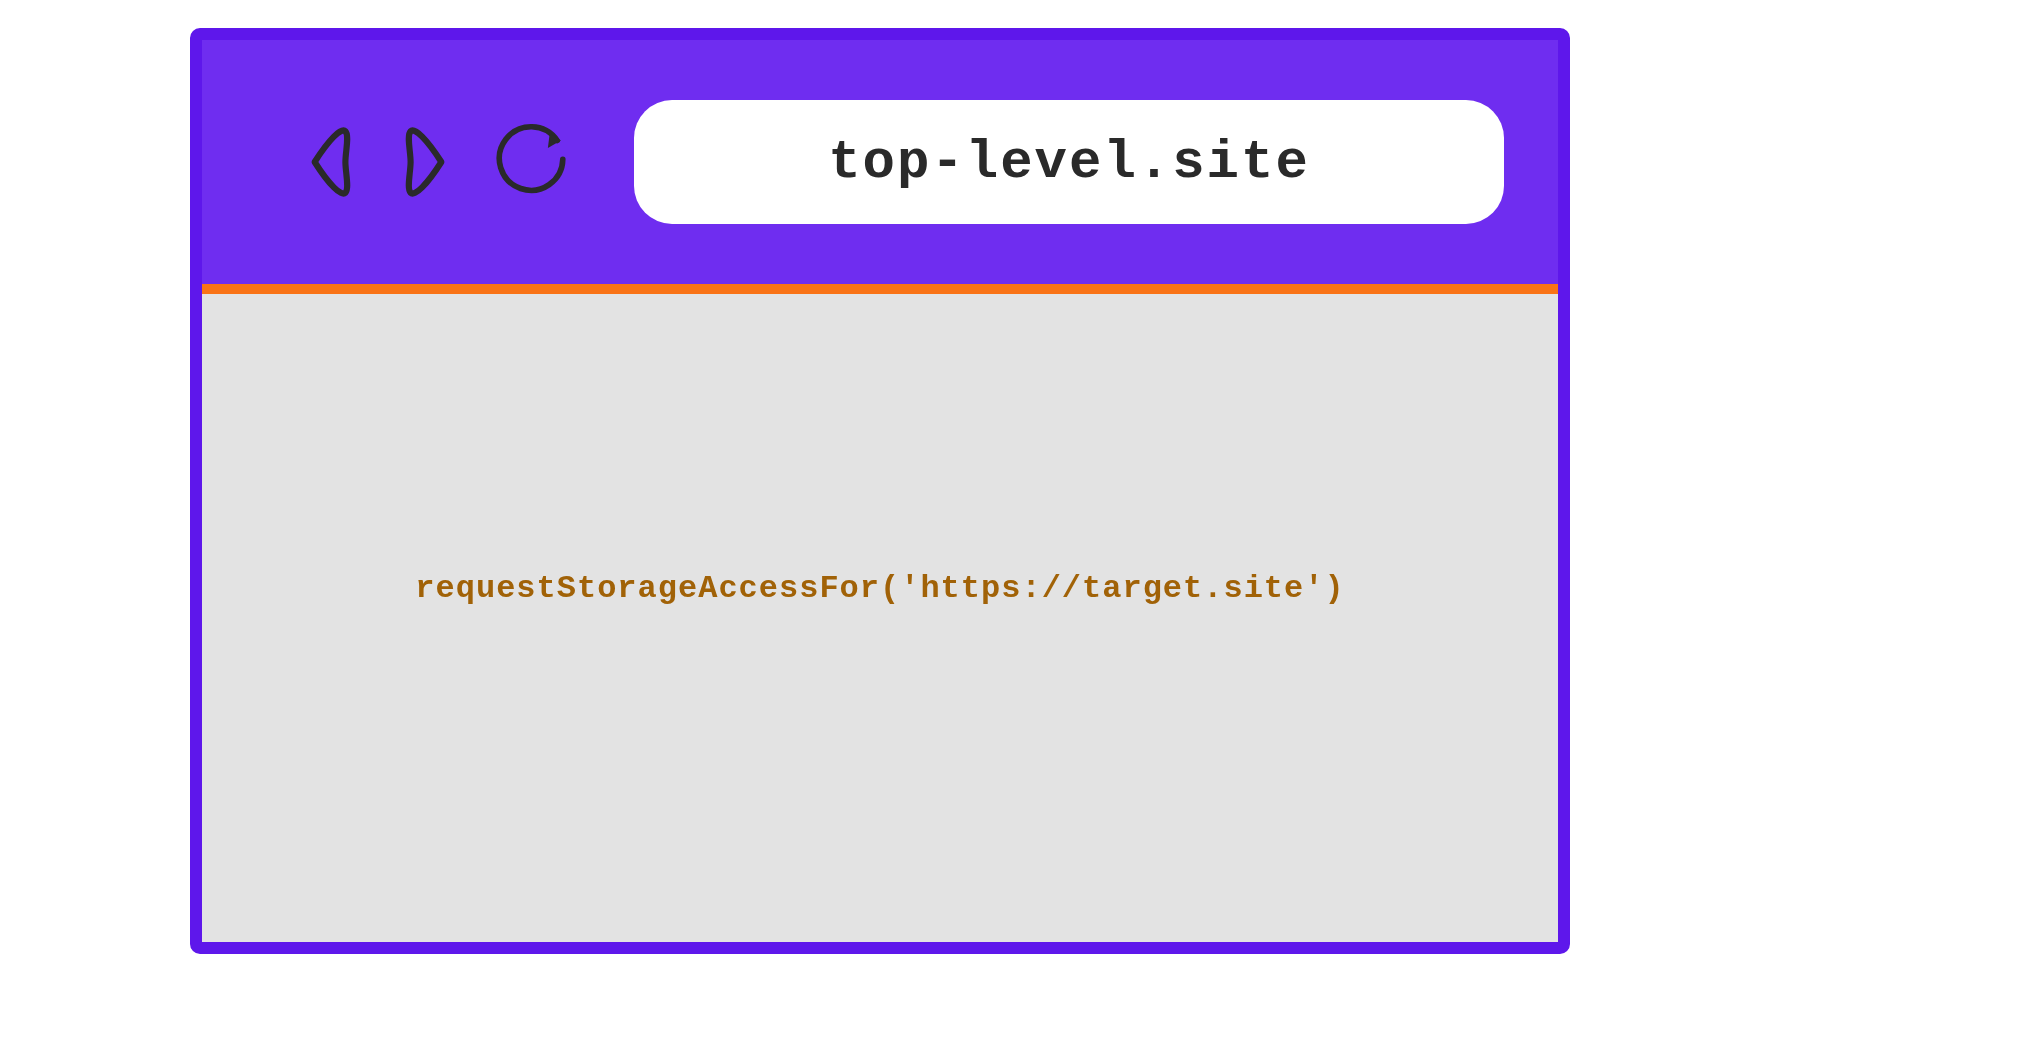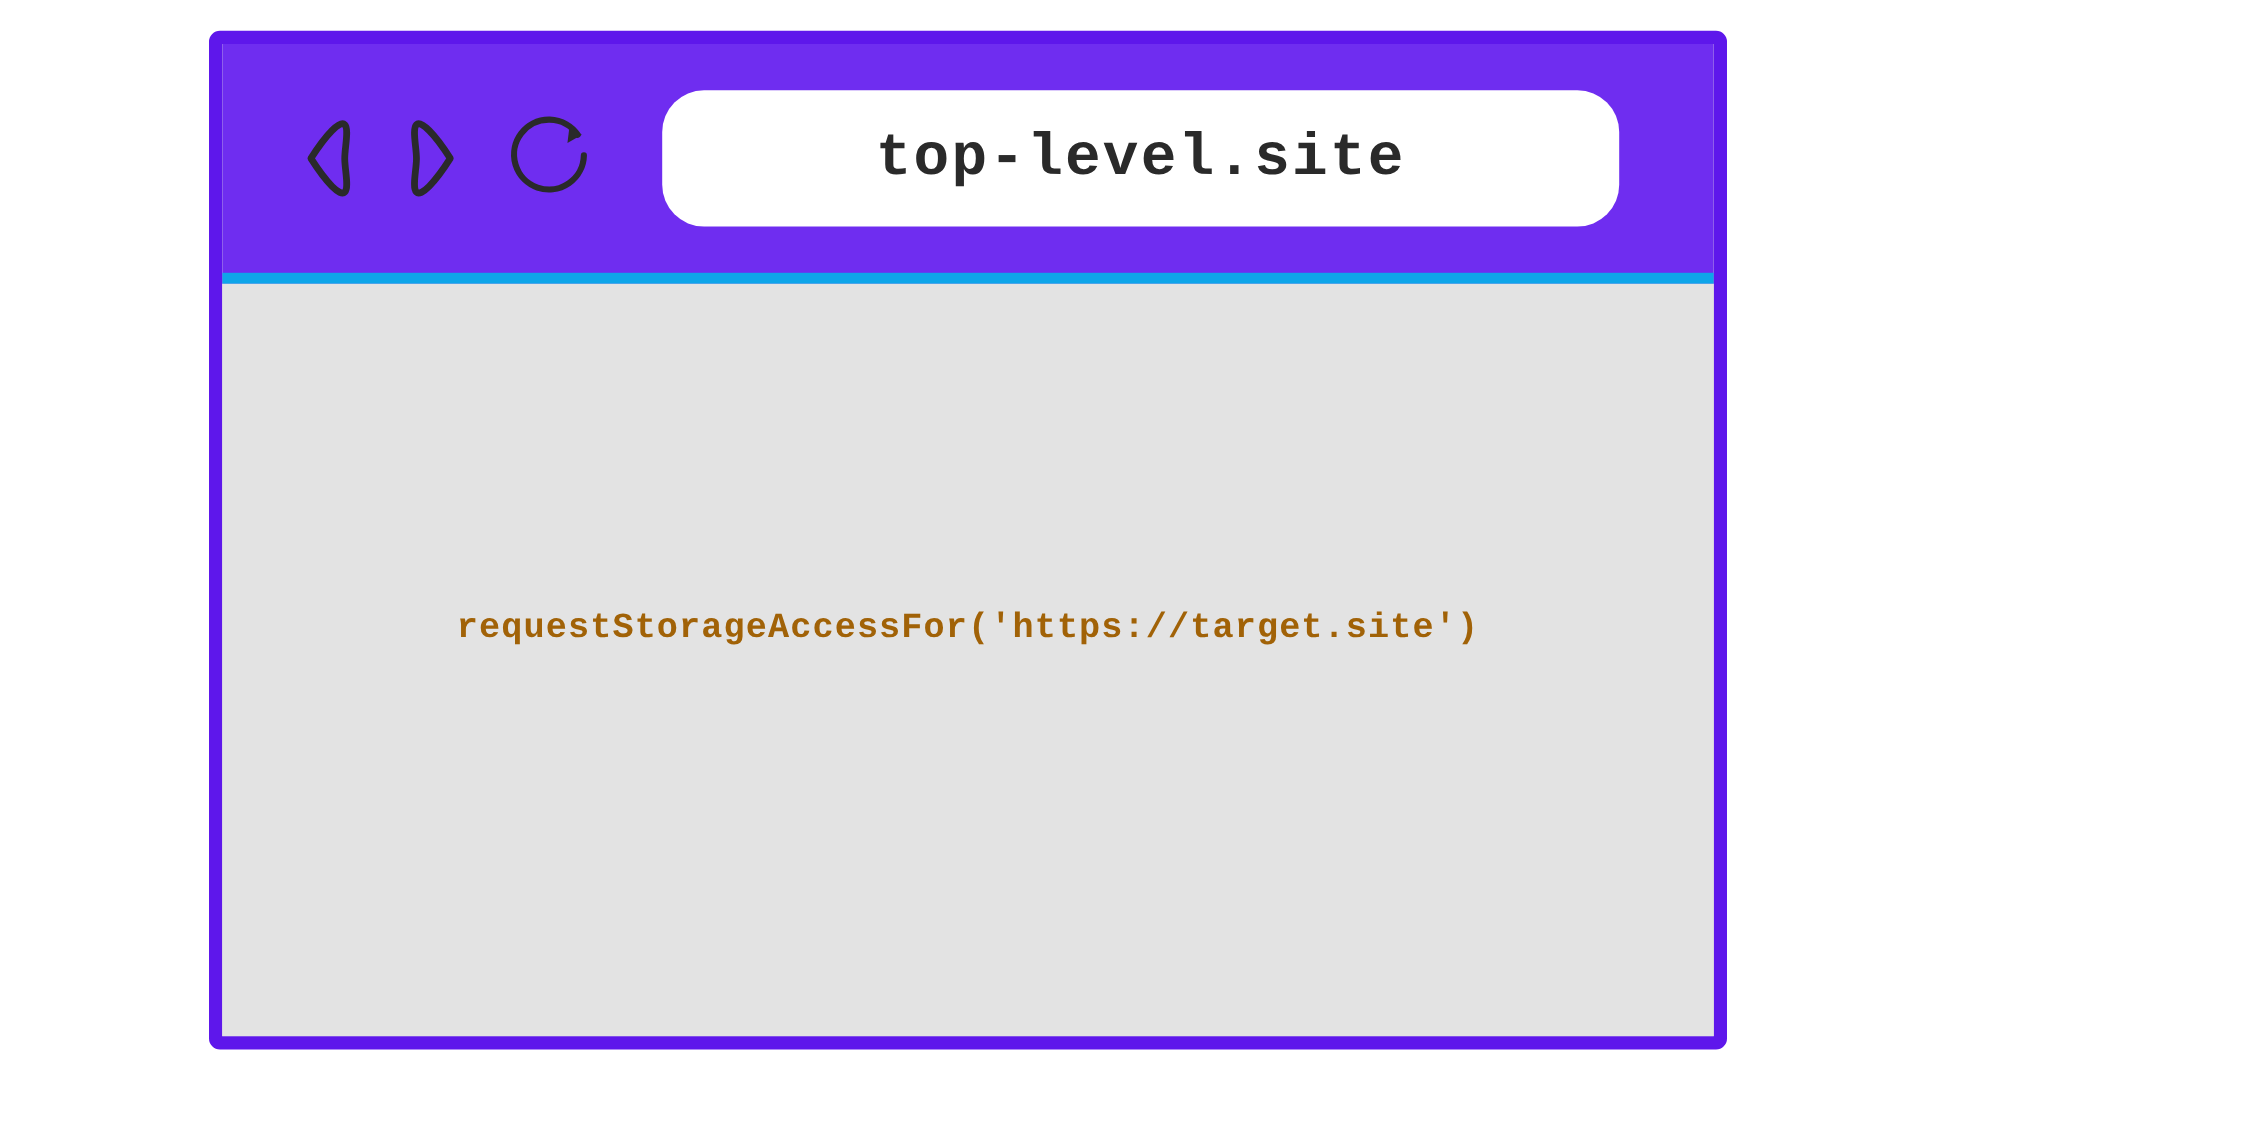--- a/index.html
+++ b/index.html
@@ -23,27 +23,27 @@
     width: 1380px;
     height: 926px;
     border: 12px solid #5e17eb;
     border-radius: 10px;
     background: #e3e3e3;
     display: flex;
     flex-direction: column;
     overflow: hidden;
   }
   .browser-toolbar {
-    height: 218px;
+    height: 254px;
     background: #6f2df0;
     display: flex;
     align-items: center;
-    padding-left: 60px;
+    padding-left: 92px;
     gap: 20px;
-    border-bottom: 10px solid #0ea5e9;
+    border-bottom: 10px solid #f97316;
   }
   .nav-icons {
     display: flex;
     align-items: center;
     gap: 28px;
   }
   .nav-icon {
     width: 70px;
     height: 82px;
     display: flex;

